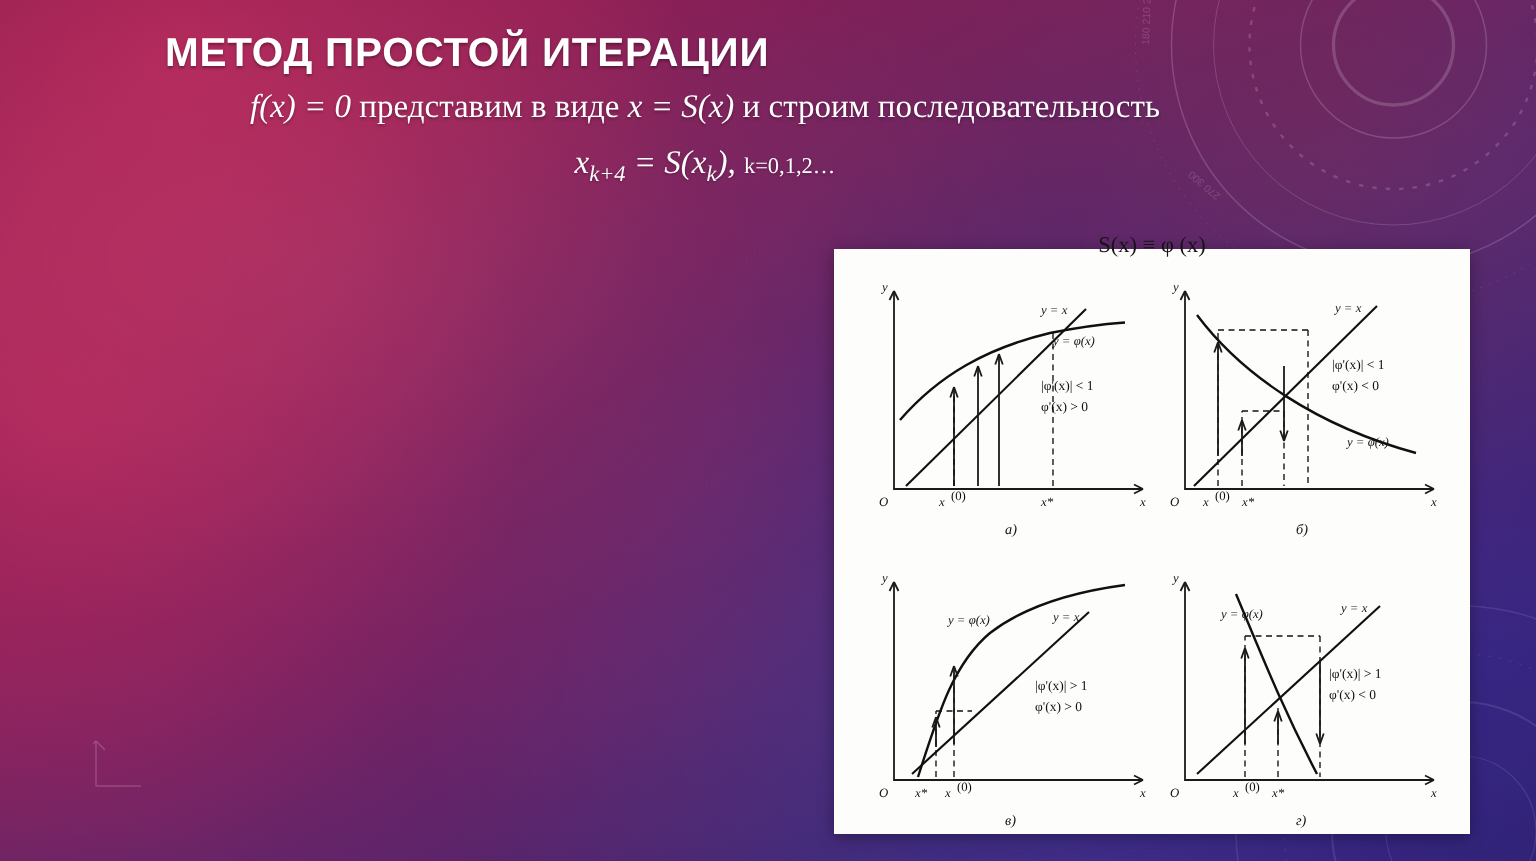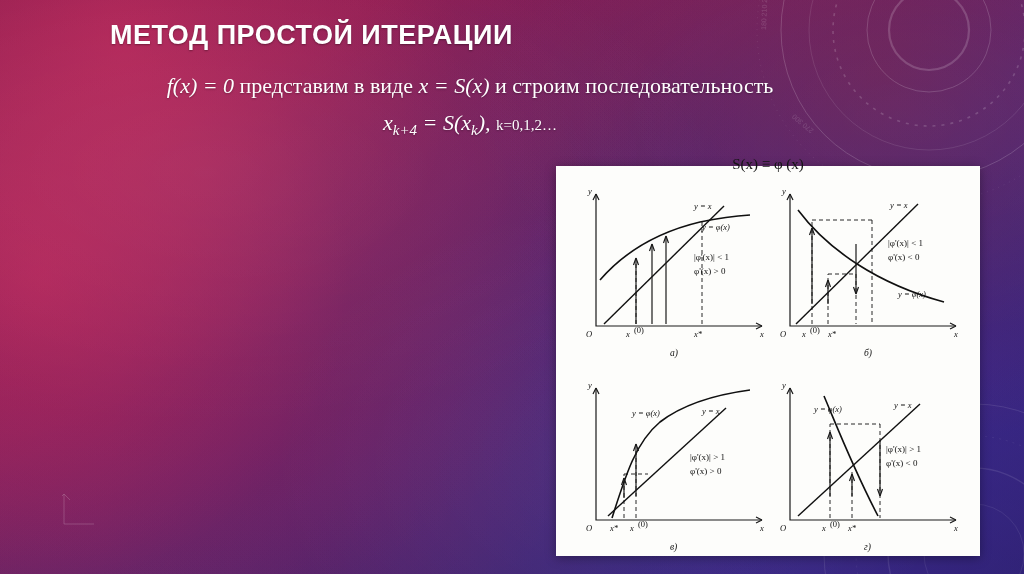--- a/index.html
+++ b/index.html
@@ -72,21 +72,21 @@
     color: #ffffff;
     text-transform: uppercase;
     text-shadow: 0 1px 2px rgba(0,0,0,0.35);
     white-space: nowrap;
     margin-left: 48px;
   }
 
   .formula-block {
     position: absolute;
     left: 0;
-    top: 71px;
+    top: 56px;
     width: 940px;
     text-align: center;
     color: #ffffff;
     text-shadow: 0 1px 2px rgba(0,0,0,0.3);
   }
   .formula-line1 {
     font-size: 22px;
     line-height: 30px;
     white-space: nowrap;
   }

